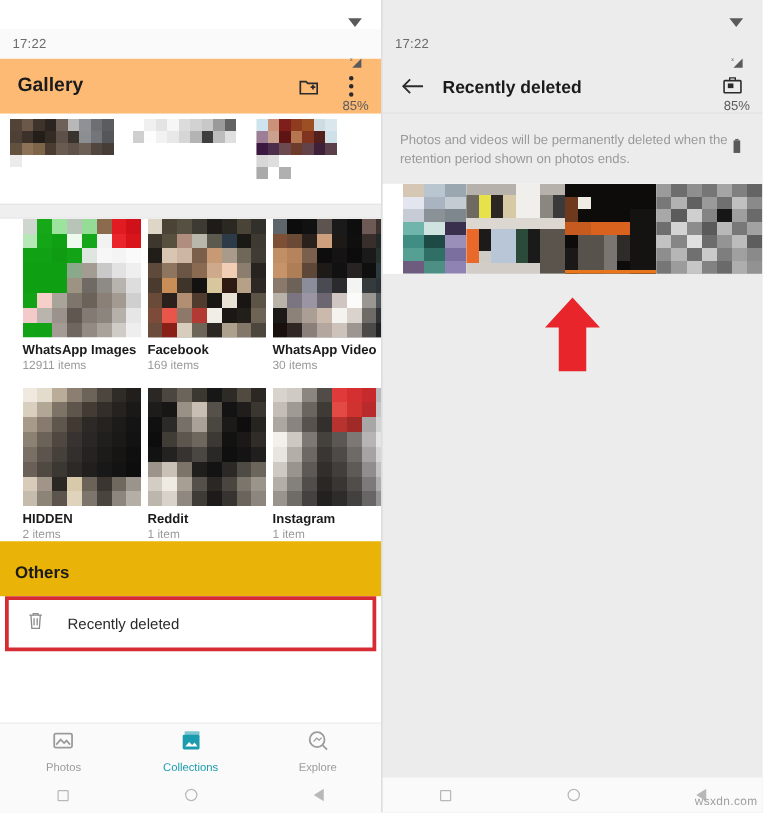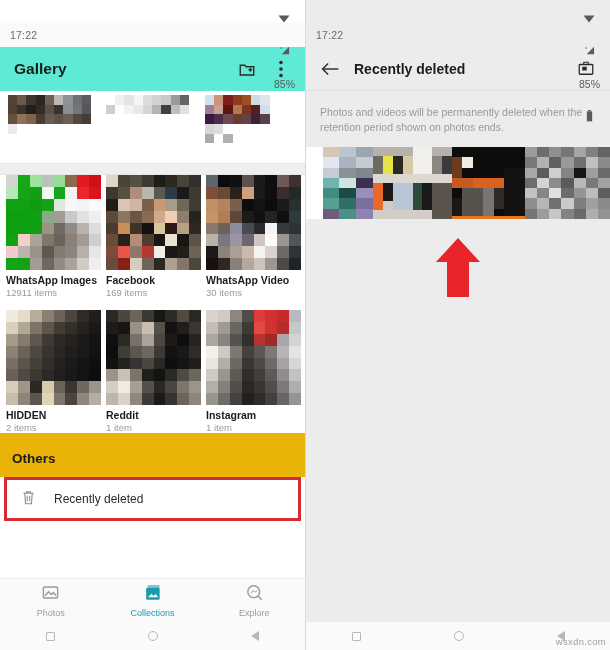--- a/index.html
+++ b/index.html
@@ -23,40 +23,40 @@
   }
   .screen-right .statusbar { background: #ececec; }
   .status-time { letter-spacing: .2px; }
   .status-right { margin-left: auto; display: flex; align-items: center; gap: 20px; flex-direction: column; }
   .sicon { display: inline-block; color: #5a5a5a; line-height: 1; font-size: 10px; }
   .status-batt-text { font-size: 10.5px; color: #5a5a5a; }
 
   
   .appbar {
     height: 44px; display: flex; align-items: center;
-    padding: 0 14px; background: #5eead4;
+    padding: 0 14px; background: #fdba74;
   }
   .screen-right .appbar { background: #ececec; border-bottom: 1px solid #e0e0e0; }
   .appbar-title { font-size: 15.5px; font-weight: bold; color: #1b1b1b; }
   .screen-right .appbar-title { font-size: 14px; margin-left: 14px; }
   .appbar-actions { margin-left: auto; display: flex; align-items: center; gap: 14px; }
   .icon-btn { width: 20px; height: 20px; display: flex; align-items: center; justify-content: center; cursor: pointer; }
 
   
   .top-strip { background: #ffffff; padding: 4px 8px 10px 8px; display: flex; gap: 6px; height: 72px; }
   .strip-cell { flex: 1; height: 58px; overflow: hidden; }
   .divider-band { height: 12px; background: #efefef; border-top: 1px solid #e6e6e6; border-bottom: 1px solid #e6e6e6; }
 
   
   .section-head { display: flex; align-items: center; padding: 12px 12px 8px 12px; background: #fff; }
   .section-title { font-size: 13.5px; font-weight: bold; color: #1b1b1b; }
   .view-all { margin-left: auto; font-size: 11px; font-weight: bold; letter-spacing: .4px; cursor: pointer; }
 
   
-  .coll-grid { display: flex; gap: 5px; padding: 0 6px; background: #fff; }
+  .coll-grid { display: flex; gap: 5px; padding: 0 18px; background: #fff; }
   .coll-item { width: 95px; cursor: pointer; }
   .coll-thumb { width: 95px; height: 95px; overflow: hidden; }
   .coll-name { font-size: 10.5px; font-weight: bold; color: #1b1b1b; margin-top: 4px; }
   .coll-count { font-size: 9.5px; color: #9a9a9a; margin-top: 1px; }
   .coll-row-gap { height: 12px; background: #fff; }
 
   
   .others-head { padding: 16px 12px 10px 12px; background: #eab308; }
   .highlight-box { margin: 0 4px; border: 3px solid #d52b33; background: #fff; }
   .list-row { display: flex; align-items: center; height: 38px; padding: 0 14px; cursor: pointer; }

